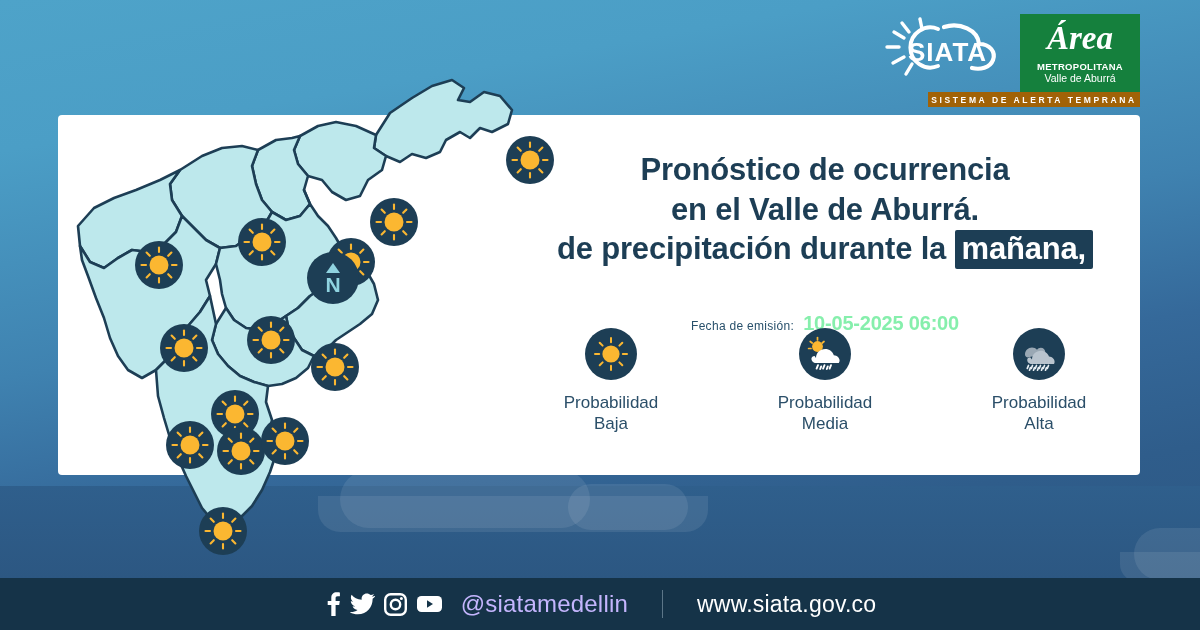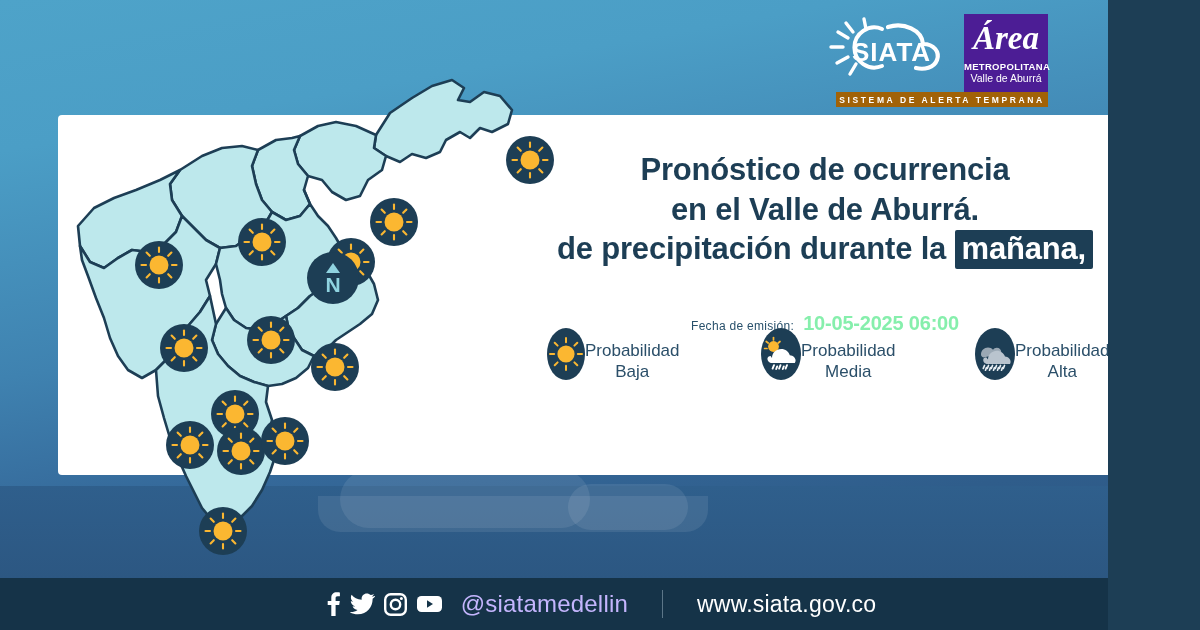--- a/index.html
+++ b/index.html
@@ -1,21 +1,21 @@
 <!DOCTYPE html>
 <html><head>
 <meta charset="utf-8">
 <style>
   html,body{margin:0;padding:0;}
   body{
     width:1200px;height:630px;overflow:hidden;
     font-family:"Liberation Sans", sans-serif;
     background:#1d3e55;
   }
-  #stage{position:relative;width:1108px;height:630px;overflow:hidden;}
+  #stage{position:relative;width:1200px;height:630px;overflow:hidden;}
 
   
   .bg-sky{
     position:absolute;left:0;top:0;width:1200px;height:630px;
     background:linear-gradient(170deg,#4ea3c9 0%, #4b9ec6 18%, #3f82b0 45%, #35699a 62%, #2f5d8b 78%, #2c5580 100%);
   }
   .bg-lower{
     position:absolute;left:0;top:486px;width:1200px;height:92px;
     background:linear-gradient(180deg,#2f5f8c 0%, #2c5782 100%);
   }
@@ -39,21 +39,21 @@
   .weburl{color:#ffffff;font-size:23px;letter-spacing:.2px;}
 
   
   .logo-zone{position:absolute;right:60px;top:14px;display:flex;align-items:flex-start;gap:10px;}
   .siata-logo{position:relative;width:128px;height:72px;}
   .siata-word{
     position:absolute;left:26px;top:23px;color:#fff;font-size:26px;font-weight:700;
     letter-spacing:1px;font-family:"Liberation Sans",sans-serif;
   }
   .area-logo{
-    width:84px;height:78px;background:#4c1d95;position:relative;
+    width:84px;height:78px;background:#15803d;position:relative;padding-left:36px;
   }
   .area-script{
     position:absolute;left:0;right:0;top:6px;text-align:center;color:#fff;
     font-family:"Liberation Serif",serif;font-style:italic;font-size:33px;font-weight:700;
   }
   .area-l1{position:absolute;left:0;right:0;top:47px;text-align:center;color:#fff;font-size:9.5px;font-weight:700;letter-spacing:.3px;}
   .area-l2{position:absolute;left:0;right:0;top:58px;text-align:center;color:#fff;font-size:10.5px;}
   .tagline{
     position:absolute;right:60px;top:92px;width:212px;height:15px;background:#a16207;
     color:#fff;font-size:8.5px;font-weight:700;letter-spacing:2.6px;
@@ -75,21 +75,21 @@
   .title{
     color:#1d3e55;font-size:31px;font-weight:700;line-height:1.28;letter-spacing:-.2px;
   }
   .hl{background:#1d3e55;color:#ffffff;padding:1px 7px 3px 7px;border-radius:2px;}
   .issue-row{margin-top:18px;display:flex;align-items:baseline;justify-content:center;gap:9px;}
   .issue-label{color:#28506b;font-size:12px;letter-spacing:.3px;margin-top:32px;}
   .issue-value{color:#86efac;font-size:20px;font-weight:700;letter-spacing:-.2px;}
 
   
   .legend{position:absolute;left:505px;top:328px;width:640px;display:flex;justify-content:center;gap:86px;}
-  .leg-item{width:128px;display:flex;flex-direction:row;align-items:flex-start;}
+  .leg-item{width:128px;display:flex;flex-direction:column;align-items:center;}
   .leg-icon{width:52px;height:52px;border-radius:50%;background:#1d3e55;display:flex;align-items:center;justify-content:center;}
   .leg-text{margin-top:12px;color:#2b4f69;font-size:17px;line-height:1.25;text-align:center;}
 </style>
 </head>
 <body>
 
 <div id="stage">
 
   <div class="bg-sky"></div>
   <div class="bg-lower"></div>

